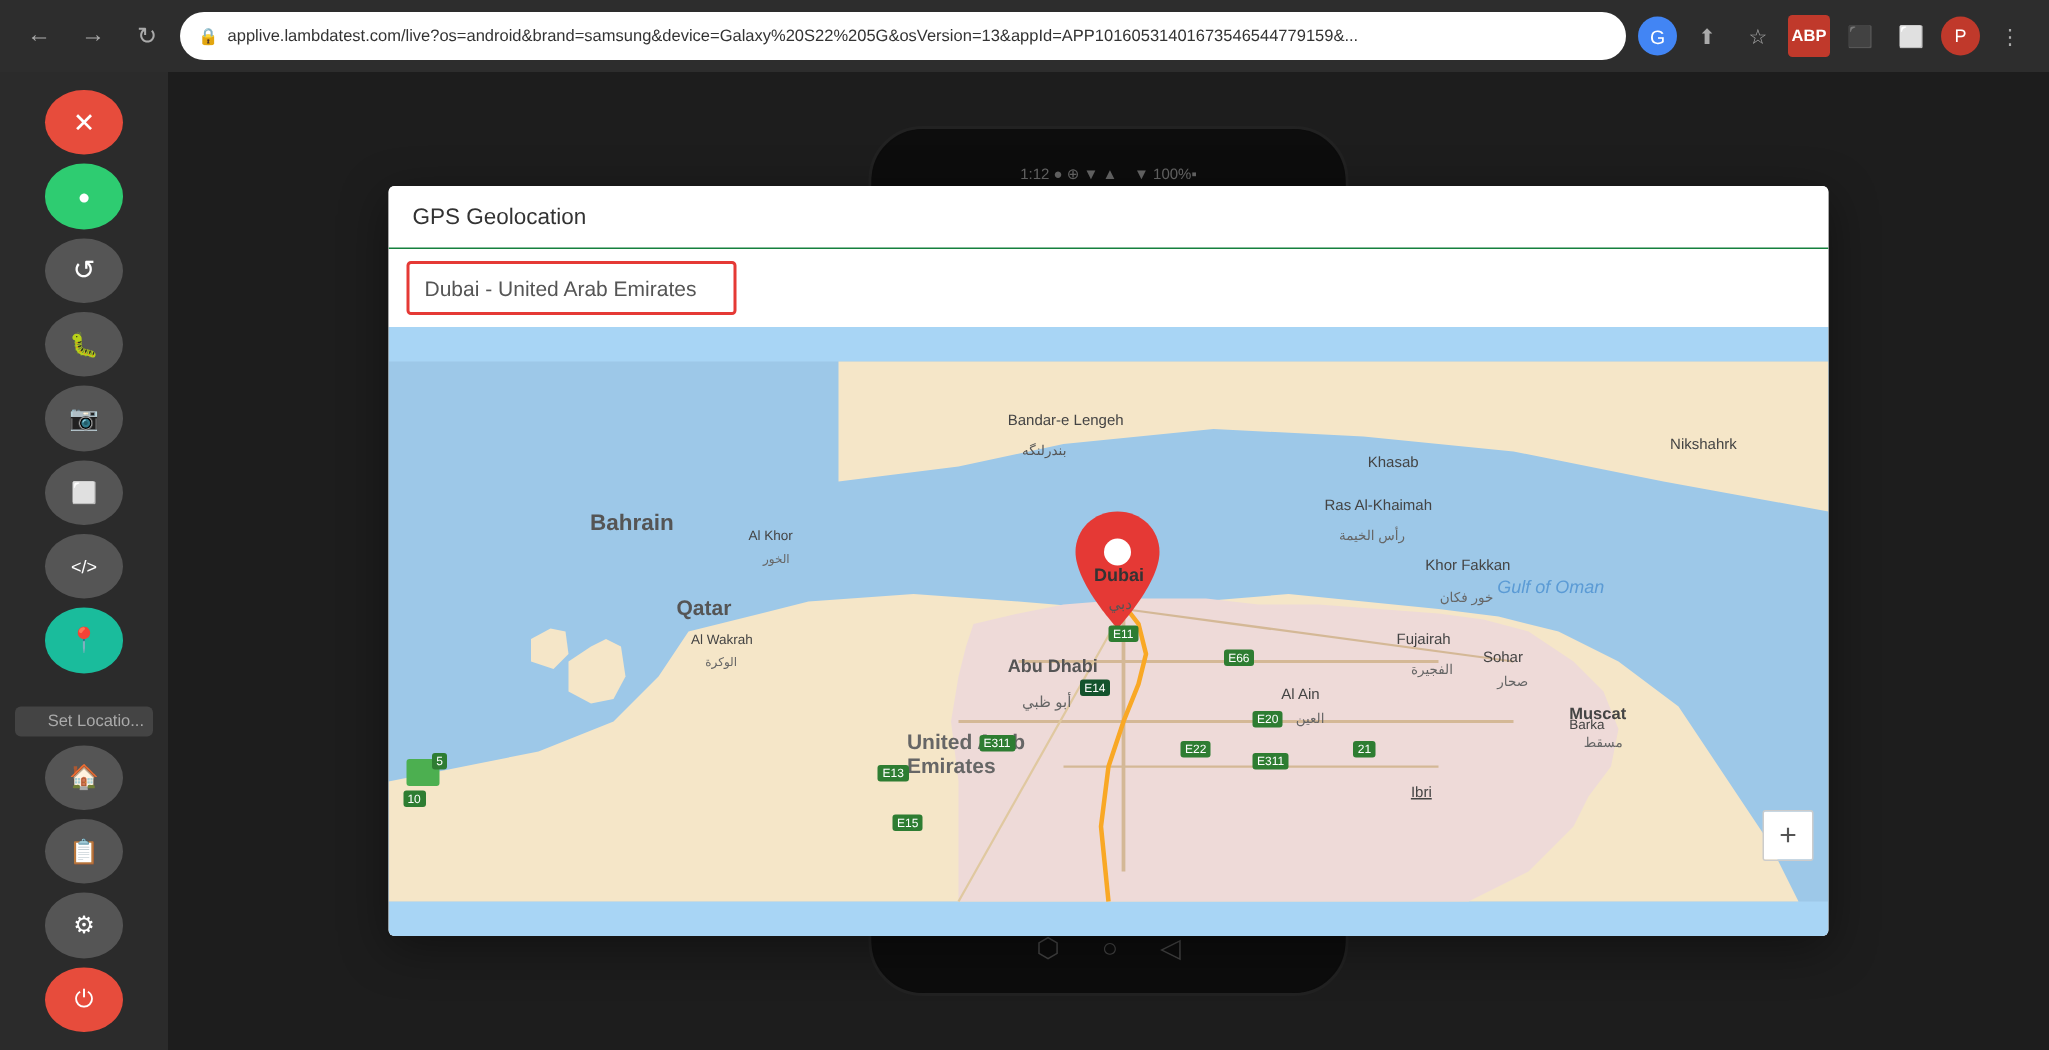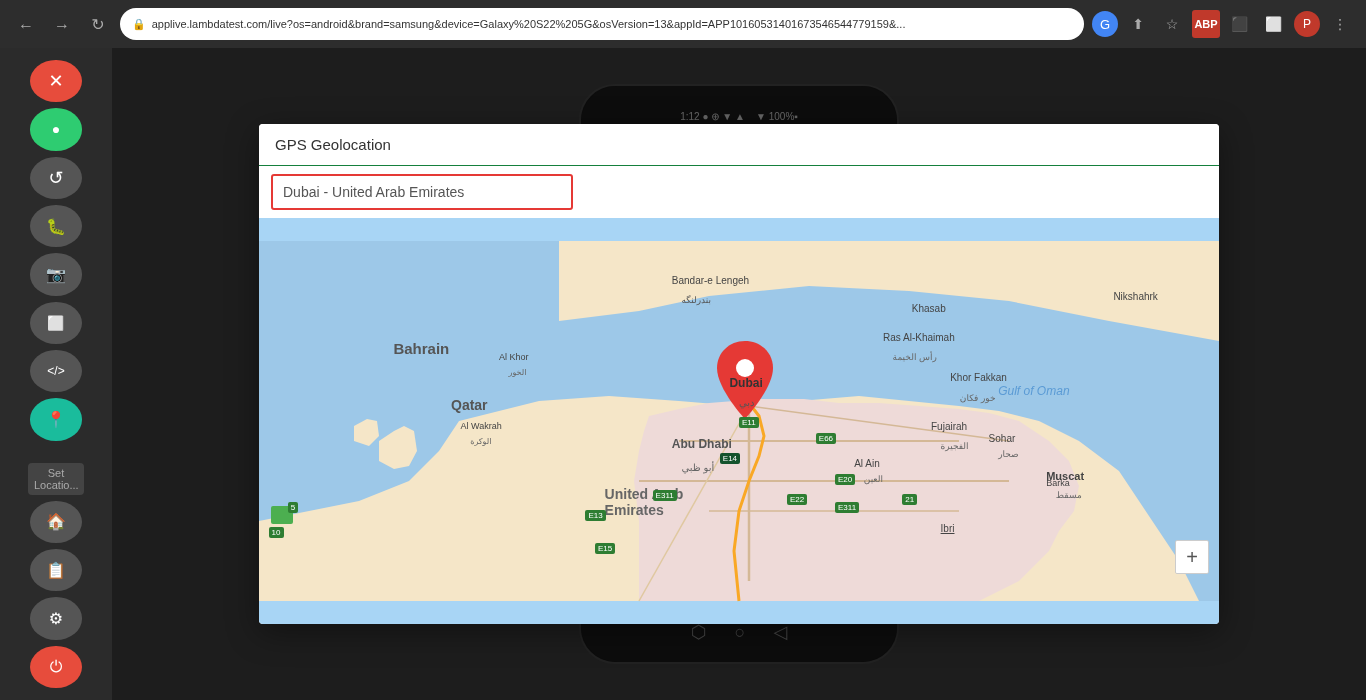--- a/index.html
+++ b/index.html
@@ -95,24 +95,24 @@
       color: #fff;
     }
     .sidebar-btn.red { background: #e74c3c; }
     .sidebar-btn.green { background: #2ecc71; }
     .sidebar-btn.gray { background: #555; }
     .sidebar-btn.teal { background: #1abc9c; }
     .sidebar-set-loc {
       background: #444;
       color: #aaa;
       font-size: 11px;
-      width: 56px;
+      width: 92px;
       padding: 4px 6px;
       border-radius: 4px;
-      text-align: center;
+      text-align: right;
       margin-top: 16px;
     }
 
     
     .device-area {
       flex: 1;
       display: flex;
       align-items: center;
       justify-content: center;
       position: relative;
@@ -196,21 +196,21 @@
       font-weight: 500;
       color: #333;
       flex-shrink: 0;
     }
     .modal-search {
       padding: 8px 12px;
       background: #fff;
       flex-shrink: 0;
     }
     .modal-search input {
-      width: 302px;
+      width: 220px;
       padding: 8px 10px;
       border: 2px solid #e53935;
       border-radius: 3px;
       font-size: 14px;
       color: #555;
       outline: none;
     }
     .modal-map {
       flex: 1;
       position: relative;

